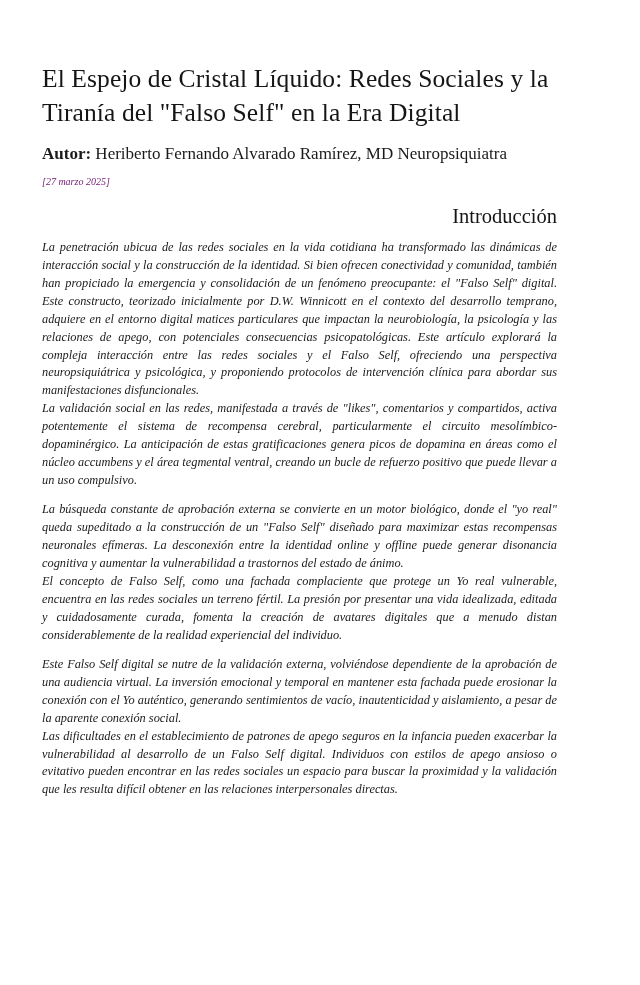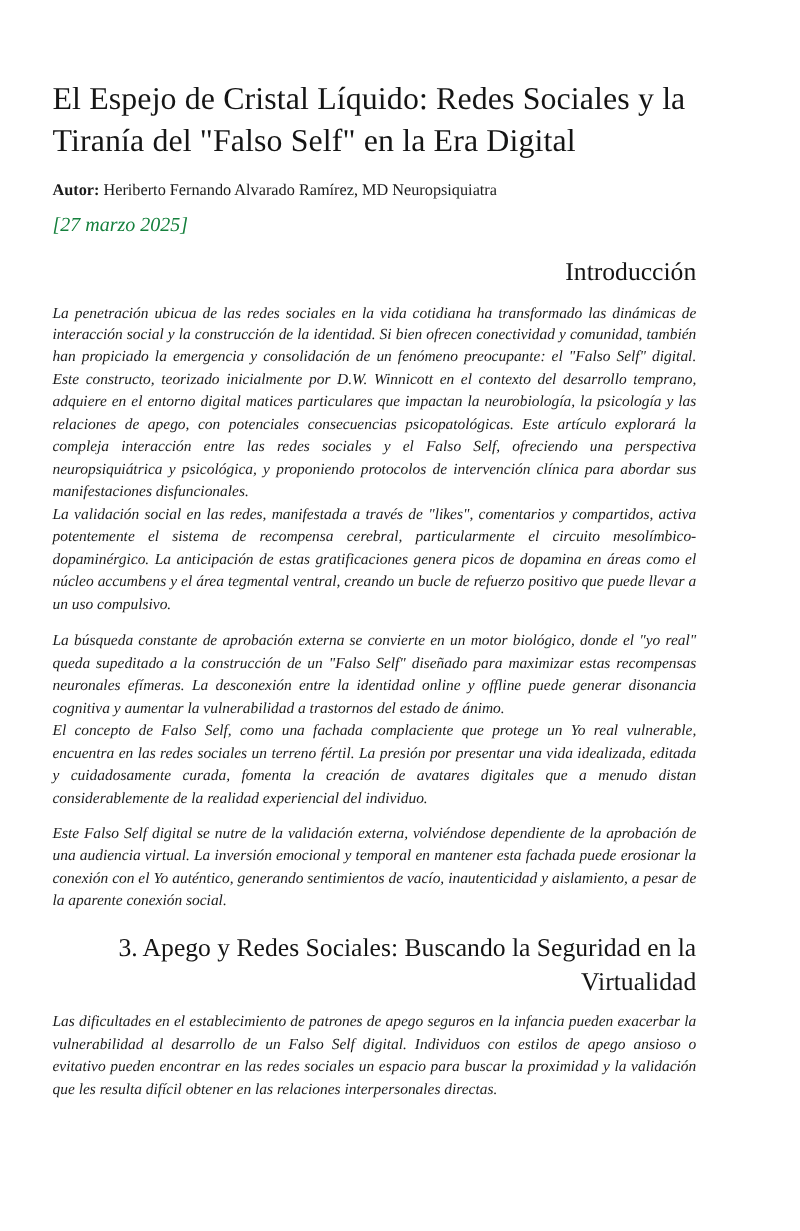--- a/index.html
+++ b/index.html
@@ -25,37 +25,37 @@
   .doc-title {
     font-family: "Liberation Serif", "DejaVu Serif", serif;
     font-size: 25.5px;
     font-weight: 400;
     line-height: 1.34;
     letter-spacing: 0.1px;
     margin: 0 0 13px 0;
     color: #151515;
   }
   .author-line {
-    font-size: 13px;
+    font-size: 17px;
     line-height: 1.35;
     margin: 0 0 9px 0;
     color: #1a1a1a;
   }
   .author-label {
     font-weight: 700;
   }
   .author-name {
     font-weight: 400;
   }
   .date-line {
-    font-size: 16px;
+    font-size: 10px;
     font-style: italic;
     line-height: 1.35;
     margin: 0 0 14px 0;
-    color: #15803d;
+    color: #701a75;
   }
   h2.section-heading {
     font-family: "Liberation Serif", "DejaVu Serif", serif;
     font-size: 20.5px;
     font-weight: 400;
     line-height: 1.32;
     margin: 16px 0 9px 0;
     color: #151515;
     text-align: right;
   }
@@ -102,17 +102,16 @@
     <p class="body-par">La validación social en las redes, manifestada a través de "likes", comentarios y compartidos, activa potentemente el sistema de recompensa cerebral, particularmente el circuito mesolímbico-dopaminérgico. La anticipación de estas gratificaciones genera picos de dopamina en áreas como el núcleo accumbens y el área tegmental ventral, creando un bucle de refuerzo positivo que puede llevar a un uso compulsivo.</p>
     <p class="body-par">La búsqueda constante de aprobación externa se convierte en un motor biológico, donde el "yo real" queda supeditado a la construcción de un "Falso Self" diseñado para maximizar estas recompensas neuronales efímeras. La desconexión entre la identidad online y offline puede generar disonancia cognitiva y aumentar la vulnerabilidad a trastornos del estado de ánimo.</p>
   </div>
 
   <div class="section-block">
     <p class="body-par">El concepto de Falso Self, como una fachada complaciente que protege un Yo real vulnerable, encuentra en las redes sociales un terreno fértil. La presión por presentar una vida idealizada, editada y cuidadosamente curada, fomenta la creación de avatares digitales que a menudo distan considerablemente de la realidad experiencial del individuo.</p>
     <p class="body-par">Este Falso Self digital se nutre de la validación externa, volviéndose dependiente de la aprobación de una audiencia virtual. La inversión emocional y temporal en mantener esta fachada puede erosionar la conexión con el Yo auténtico, generando sentimientos de vacío, inautenticidad y aislamiento, a pesar de la aparente conexión social.</p>
   </div>
 
   <div class="section-block">
-    <h2 class="section-heading">3. Apego y Redes Sociales: Buscando la Seguridad en la Virtualidad</h2>
     <p class="body-par">Las dificultades en el establecimiento de patrones de apego seguros en la infancia pueden exacerbar la vulnerabilidad al desarrollo de un Falso Self digital. Individuos con estilos de apego ansioso o evitativo pueden encontrar en las redes sociales un espacio para buscar la proximidad y la validación que les resulta difícil obtener en las relaciones interpersonales directas.</p>
   </div>
 
 </div>
 
 </body></html>

